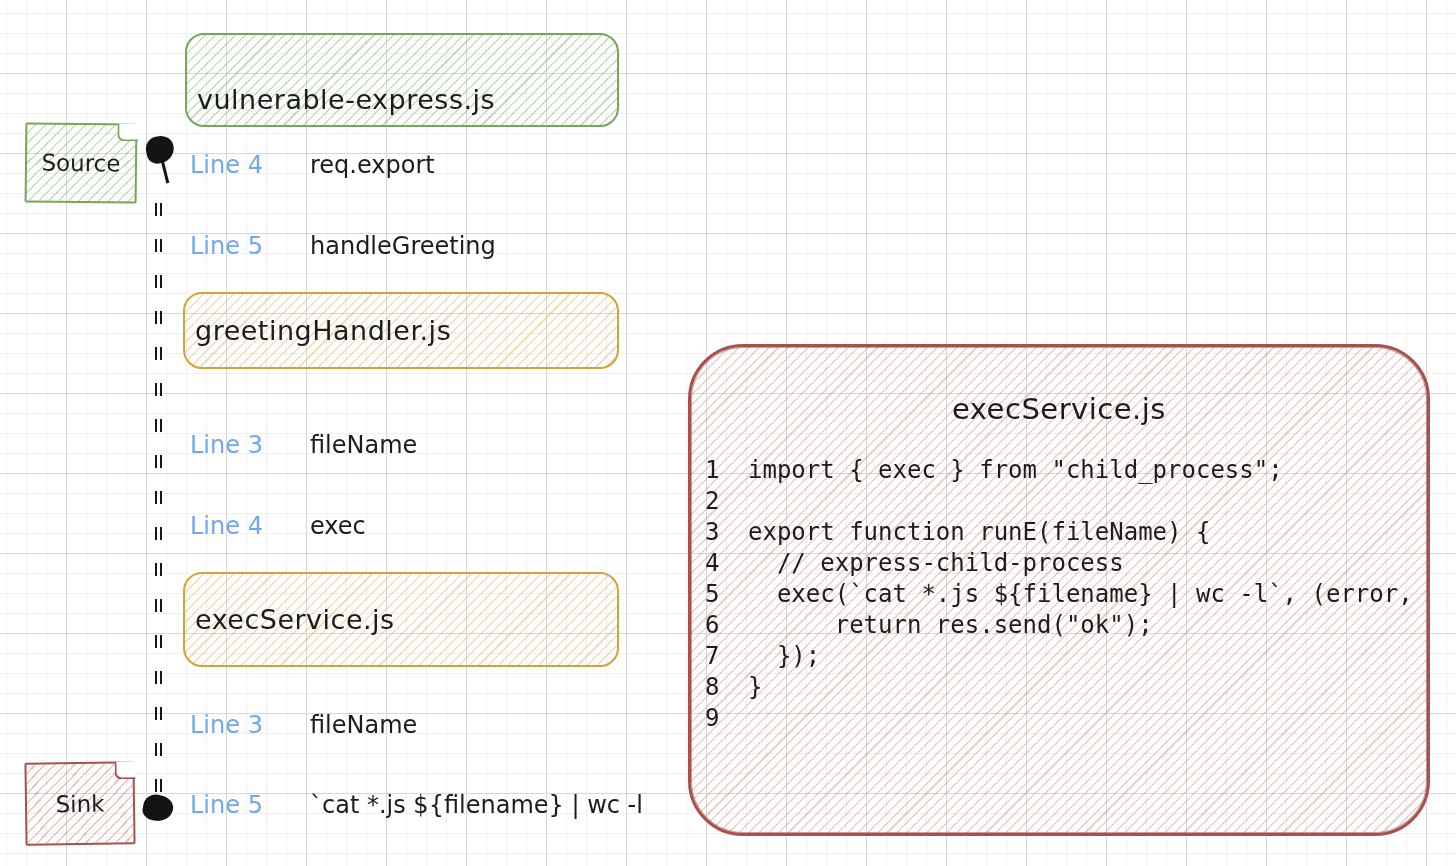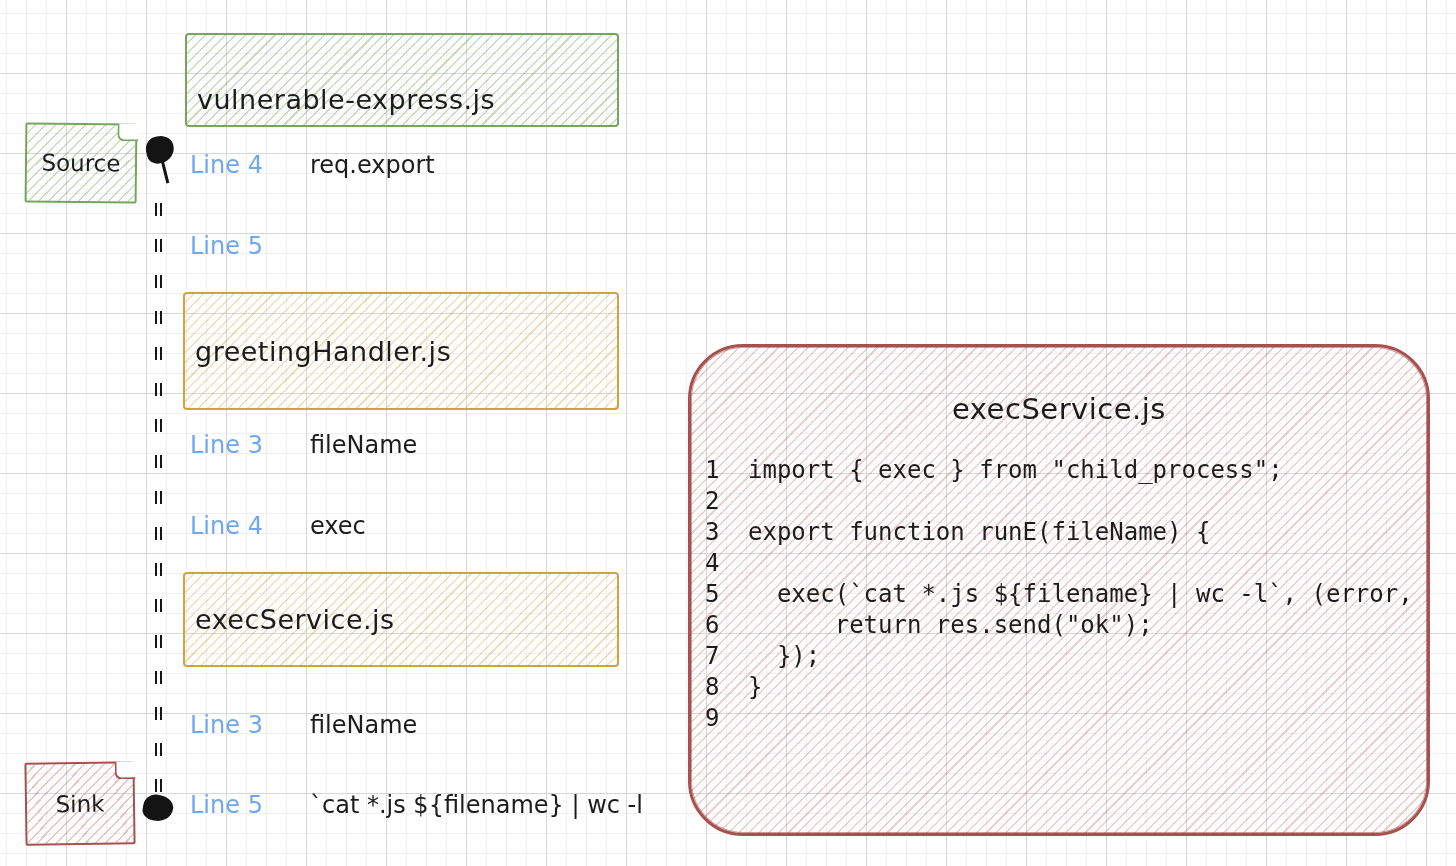--- a/index.html
+++ b/index.html
@@ -12,21 +12,21 @@
       linear-gradient(to right, #d7d7d8 1px, transparent 1px),
       linear-gradient(to bottom, #d7d7d8 1px, transparent 1px),
       linear-gradient(to right, #f0f0f1 1px, transparent 1px),
       linear-gradient(to bottom, #f0f0f1 1px, transparent 1px);
     background-size:80px 80px, 80px 80px, 20px 20px, 20px 20px;
     background-position:66px 73px, 66px 73px, 6px 13px, 6px 13px;
   }
 
   
   .filebox {
-    position:absolute; border-radius:4px; display:flex; align-items:center;
+    position:absolute; border-radius:19px; display:flex; align-items:center;
     font-size:27px; letter-spacing:0.5px; padding-left:10px;
   }
   .filebox.green {
     border:2.5px solid #75a65b;
     background:repeating-linear-gradient(135deg, transparent 0 5.5px, rgba(117,166,91,0.38) 5.5px 7px);
   }
   .filebox.yellow {
     border:2.5px solid #d0a439;
     background:repeating-linear-gradient(135deg, transparent 0 5.5px, rgba(208,164,57,0.33) 5.5px 7px);
   }
@@ -106,23 +106,24 @@
 <div class="taint-line"></div>
 <div class="blob top"></div>
 <div class="blob bottom"></div>
 
 <div class="step" style="top:151px;">
   <span class="line-label">Line 4</span>
   <span class="symbol">req.export</span>
 </div>
 <div class="step" style="top:232px;">
   <span class="line-label">Line 5</span>
+  <span class="symbol">handleGreeting</span>
 </div>
 
-<div class="filebox yellow" style="left:183px; top:292px; width:436px; height:118px;">
+<div class="filebox yellow" style="left:183px; top:292px; width:436px; height:77px;">
   <span>greetingHandler.js</span>
 </div>
 
 <div class="step" style="top:431px;">
   <span class="line-label">Line 3</span>
   <span class="symbol">fileName</span>
 </div>
 <div class="step" style="top:512px;">
   <span class="line-label">Line 4</span>
   <span class="symbol">exec</span>
@@ -156,20 +157,21 @@
     <div class="code-row">
       <span class="ln">2</span>
       <span class="code"></span>
     </div>
     <div class="code-row">
       <span class="ln">3</span>
       <span class="code">export function runE(fileName) {</span>
     </div>
     <div class="code-row">
       <span class="ln">4</span>
+      <span class="code">  // express-child-process</span>
     </div>
     <div class="code-row">
       <span class="ln">5</span>
       <span class="code">  exec(`cat *.js ${filename} | wc -l`, (error,</span>
     </div>
     <div class="code-row">
       <span class="ln">6</span>
       <span class="code">      return res.send("ok");</span>
     </div>
     <div class="code-row">

